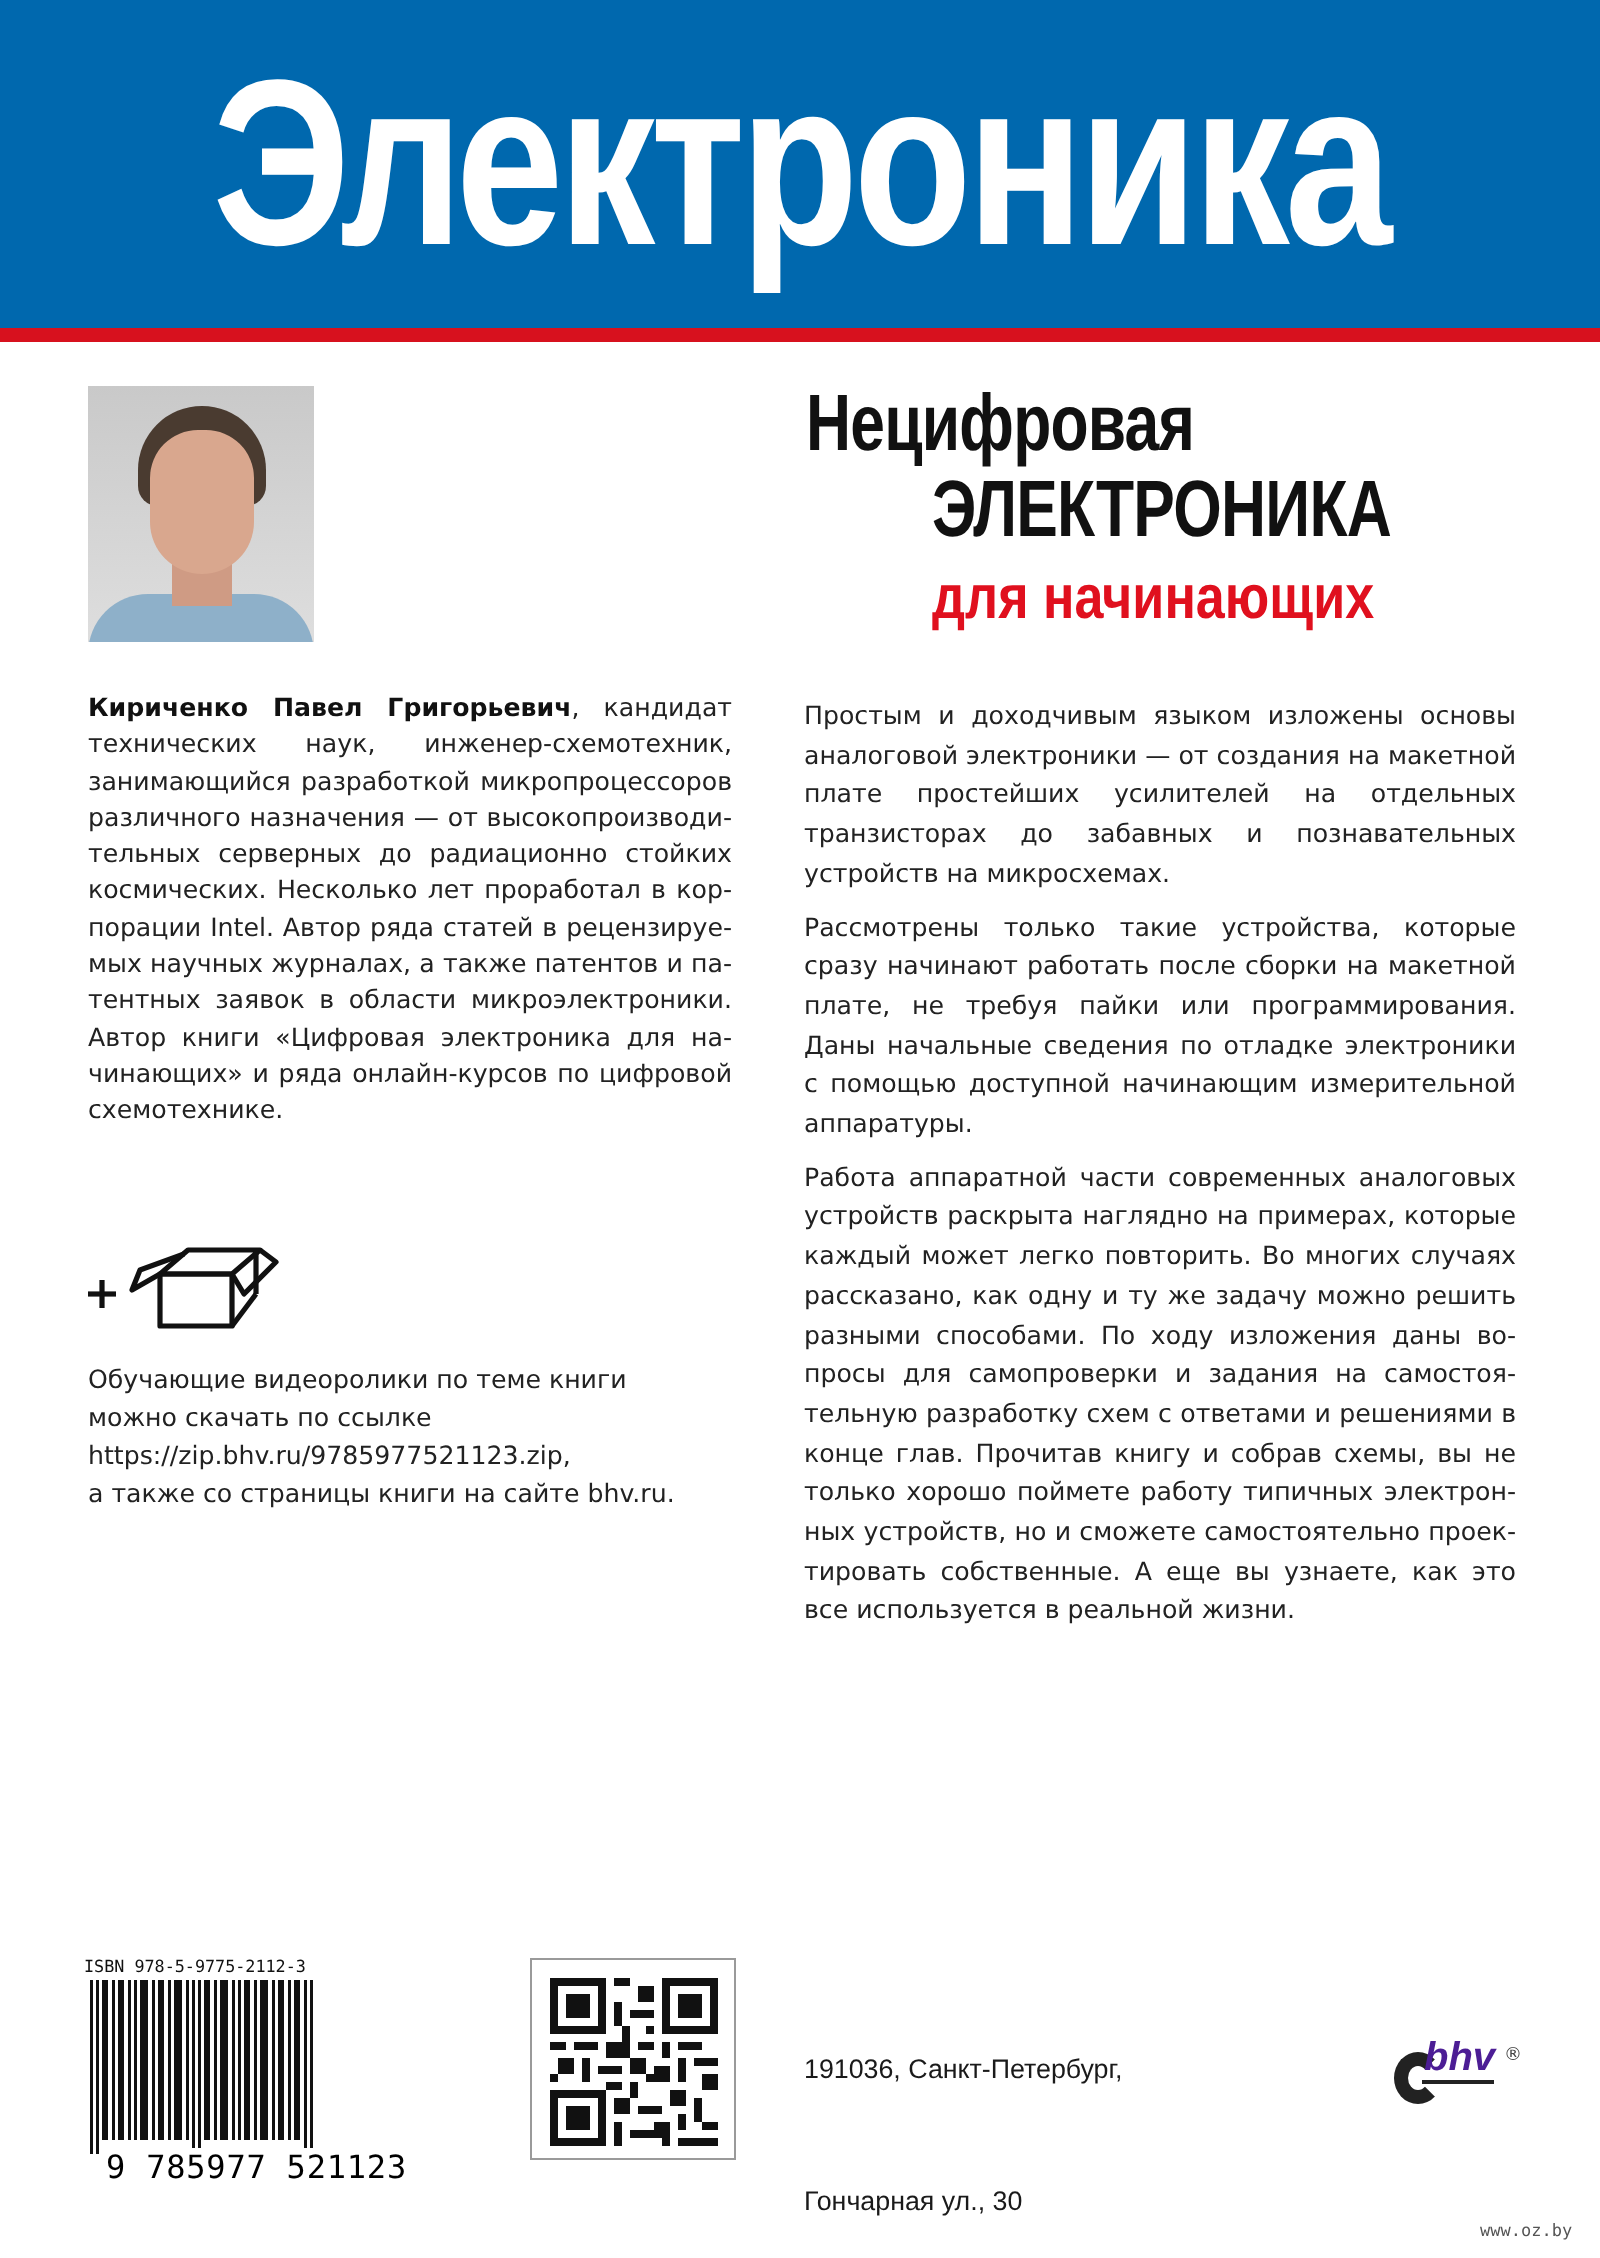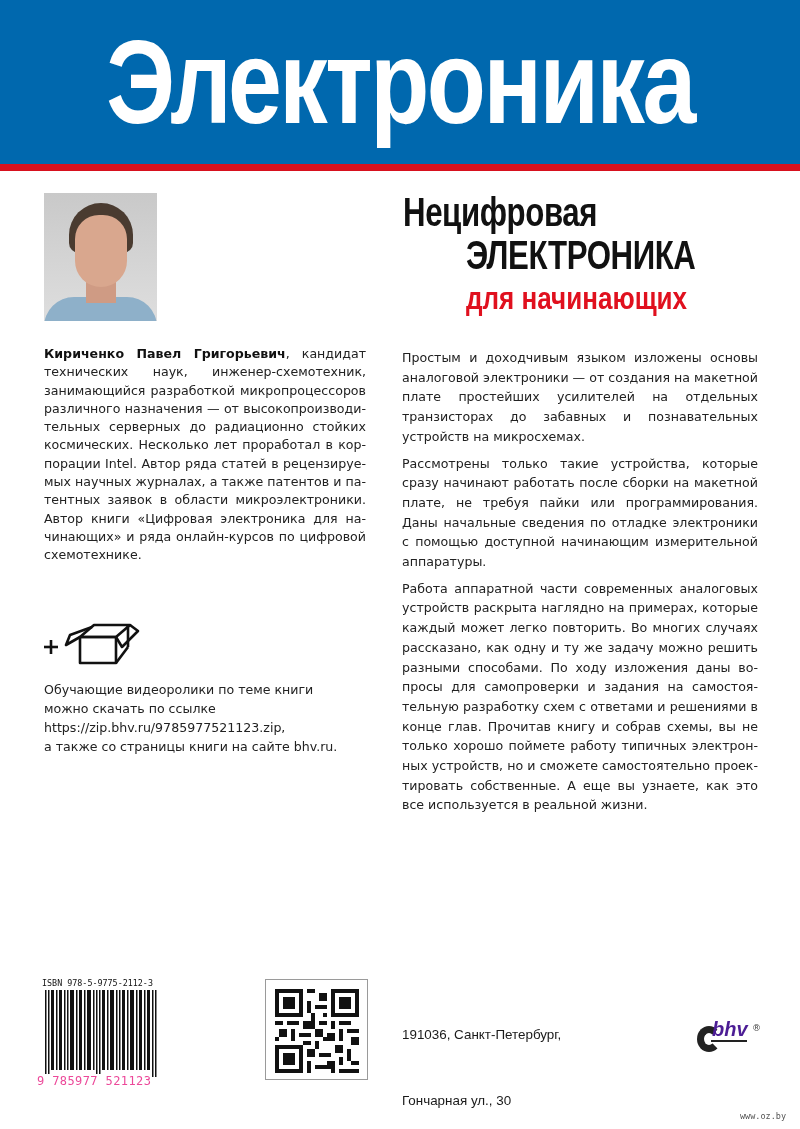--- a/index.html
+++ b/index.html
@@ -38,21 +38,21 @@
 
   .desc { position: absolute; left: 402px; top: 348px; width: 356px; font-size: 12.6px; line-height: 19.7px; color:#222; text-align: justify; }
   .desc p { margin-bottom: 7px; }
 
   .bonus-icon { position: absolute; left: 42px; top: 617px; width: 100px; height: 48px; }
   .bonus-text { position: absolute; left: 44px; top: 680px; width: 330px; font-size: 12.6px; line-height: 19px; color:#222; }
 
   .isbn-block { position: absolute; left: 36px; top: 978px; width: 130px; height: 120px; }
   .isbn-label { position:absolute; left: 6px; top: 0; font-family: "DejaVu Sans Mono", monospace; font-size: 8.4px; color:#111; white-space: nowrap; }
   .barcode { position:absolute; left: 5px; top: 12px; width: 118px; height: 87px; }
-  .barcode-digits { position:absolute; left: 0; top: 96px; font-family: "DejaVu Sans Mono", monospace; font-size: 12px; color:#ec4899; letter-spacing: 0.4px; white-space: nowrap; background:#fff; padding: 0 1px; }
+  .barcode-digits { position:absolute; left: 16px; top: 96px; font-family: "DejaVu Sans Mono", monospace; font-size: 16px; color:#000000; letter-spacing: 0.4px; white-space: nowrap; background:#fff; padding: 0 1px; }
 
   .qr-box { position: absolute; left: 265px; top: 979px; width: 103px; height: 101px; border: 1px solid #9a9a9a; background:#fff; }
   .qr-box svg { position:absolute; left: 9px; top: 9px; }
 
   .publisher { position: absolute; left: 402px; top: 978px; width: 220px; font-family: "Liberation Sans", sans-serif; font-size: 13.4px; color:#1a1a1a; }
   .publisher .row { line-height: 17.5px; white-space: nowrap; margin-top: 48px; }
   .publisher .gap { height: 4px; }
 
   .bhv-logo { position: absolute; left: 695px; top: 1018px; width: 80px; height: 42px; }
   .bhv-logo .bhv-text { position:absolute; left: 17px; top: 0px; font-family:"Liberation Sans", sans-serif; font-weight:bold; font-style: italic; font-size: 20px; color:#4c1d95; }

